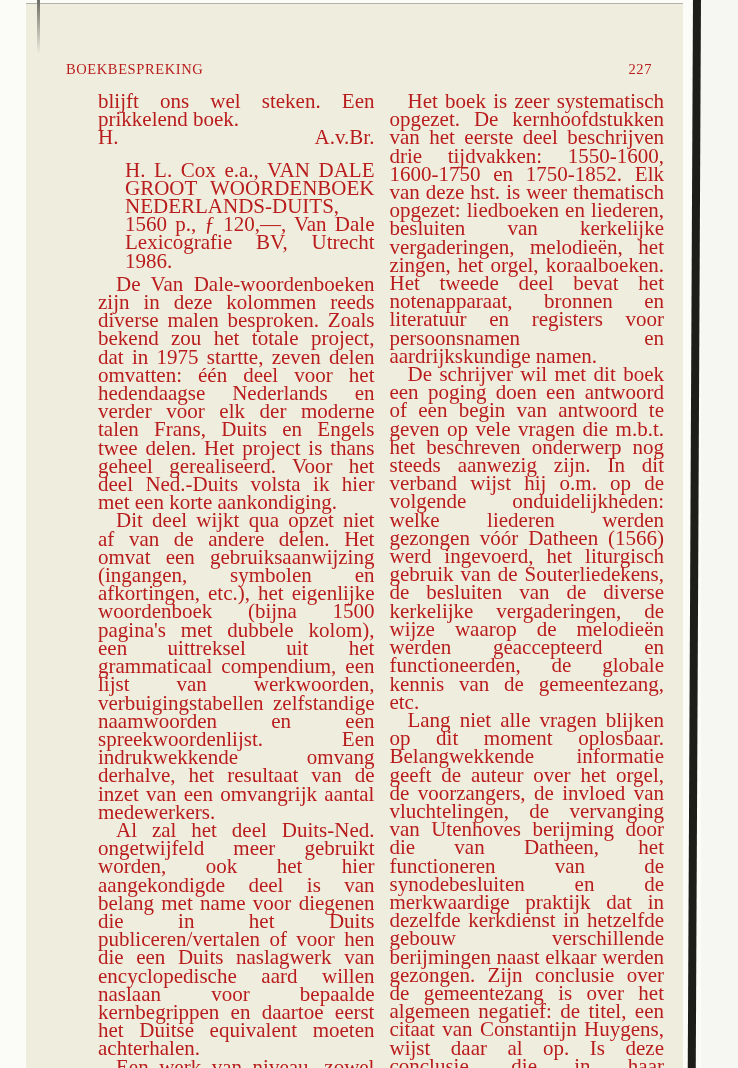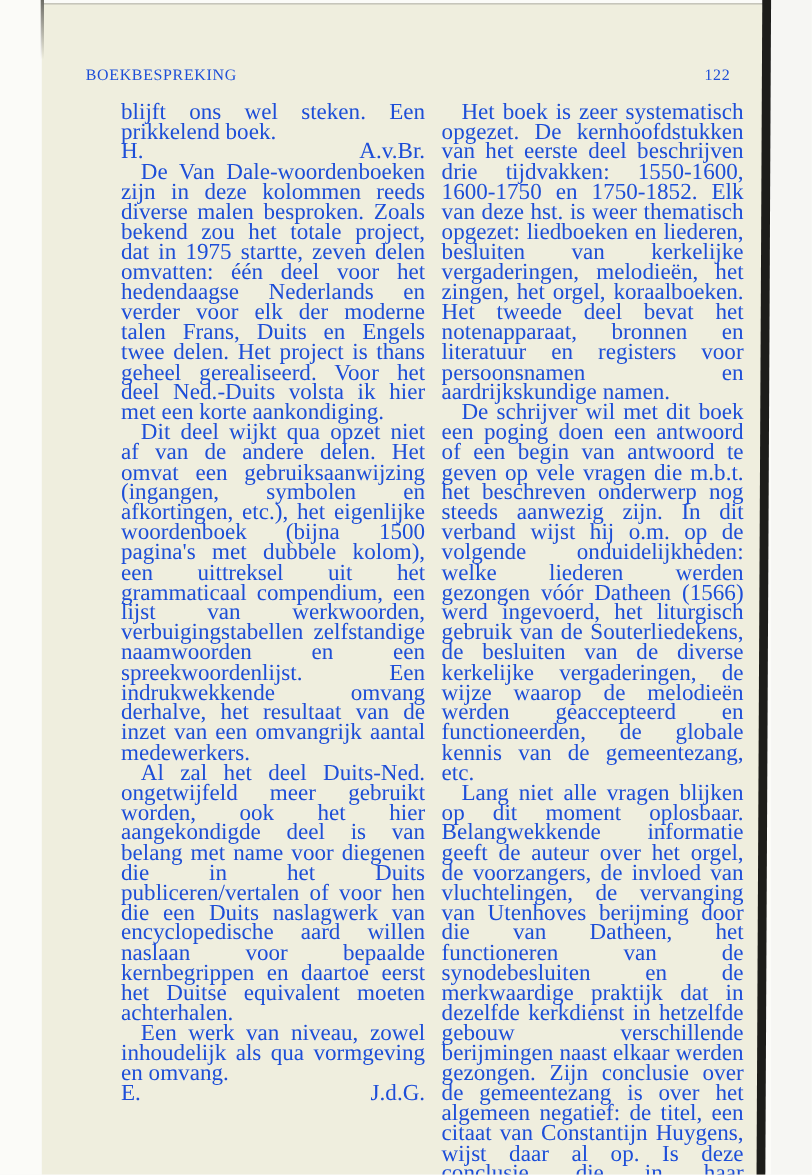--- a/index.html
+++ b/index.html
@@ -14,29 +14,29 @@
     position: relative;
     width: 738px;
     height: 1068px;
     background: #fbfbf8;
     overflow: hidden;
     font-family: "Liberation Serif", serif;
   }
   
   .page {
     position: absolute;
-    left: 38px;
+    left: 26px;
     top: 3px;
     width: 657px;
     height: 1065px;
     box-sizing: border-box;
     background: #efeede;
     border-top: 1px solid #b3b2a8;
     padding: 57px 19px 0 40px;
-    color: #1d4ed8;
+    color: #b91c1c;
   }
   
   .edge-mark {
     position: absolute;
     left: 37px;
     top: 0;
     width: 3px;
     height: 54px;
     background: linear-gradient(to bottom, #6e6d66, rgba(150,148,140,0));
     z-index: 3;
@@ -106,33 +106,34 @@
 <div class="canvas">
 
   <div class="edge-mark"></div>
   <div class="outer-right"></div>
   <div class="spine-bar"></div>
 
   <div class="page">
 
     <div class="header">
       <span>BOEKBESPREKING</span>
-      <span>122</span>
+      <span>227</span>
     </div>
 
     <div class="columns">
 
       <div class="col-left">
         <p>blijft ons wel steken. Een prikkelend boek.</p>
 
         <div class="signoff">
           <span>H.</span>
           <span>A.v.Br.</span>
         </div>
 
+        <p class="heading">H. L. Cox e.a., VAN DALE GROOT WOORDENBOEK NEDERLANDS-DUITS, 1560 p., ƒ 120,—, Van Dale Lexicografie BV, Utrecht 1986.</p>
 
         <p class="indent">De Van Dale-woordenboeken zijn in deze kolommen reeds diverse malen besproken. Zoals bekend zou het totale project, dat in 1975 startte, zeven delen omvatten: één deel voor het hedendaagse Nederlands en verder voor elk der moderne talen Frans, Duits en Engels twee delen. Het project is thans geheel gerealiseerd. Voor het deel Ned.-Duits volsta ik hier met een korte aankondiging.</p>
         <p class="indent">Dit deel wijkt qua opzet niet af van de andere delen. Het omvat een gebruiksaanwijzing (ingangen, symbolen en afkortingen, etc.), het eigenlijke woordenboek (bijna 1500 pagina's met dubbele kolom), een uittreksel uit het grammaticaal compendium, een lijst van werkwoorden, verbuigingstabellen zelfstandige naamwoorden en een spreekwoordenlijst. Een indrukwekkende omvang derhalve, het resultaat van de inzet van een omvangrijk aantal medewerkers.</p>
         <p class="indent">Al zal het deel Duits-Ned. ongetwijfeld meer gebruikt worden, ook het hier aangekondigde deel is van belang met name voor diegenen die in het Duits publiceren/vertalen of voor hen die een Duits naslagwerk van encyclopedische aard willen naslaan voor bepaalde kernbegrippen en daartoe eerst het Duitse equivalent moeten achterhalen.</p>
         <p class="indent">Een werk van niveau, zowel inhoudelijk als qua vormgeving en omvang.</p>
 
         <div class="signoff">
           <span>E.</span>
           <span>J.d.G.</span>
         </div>

